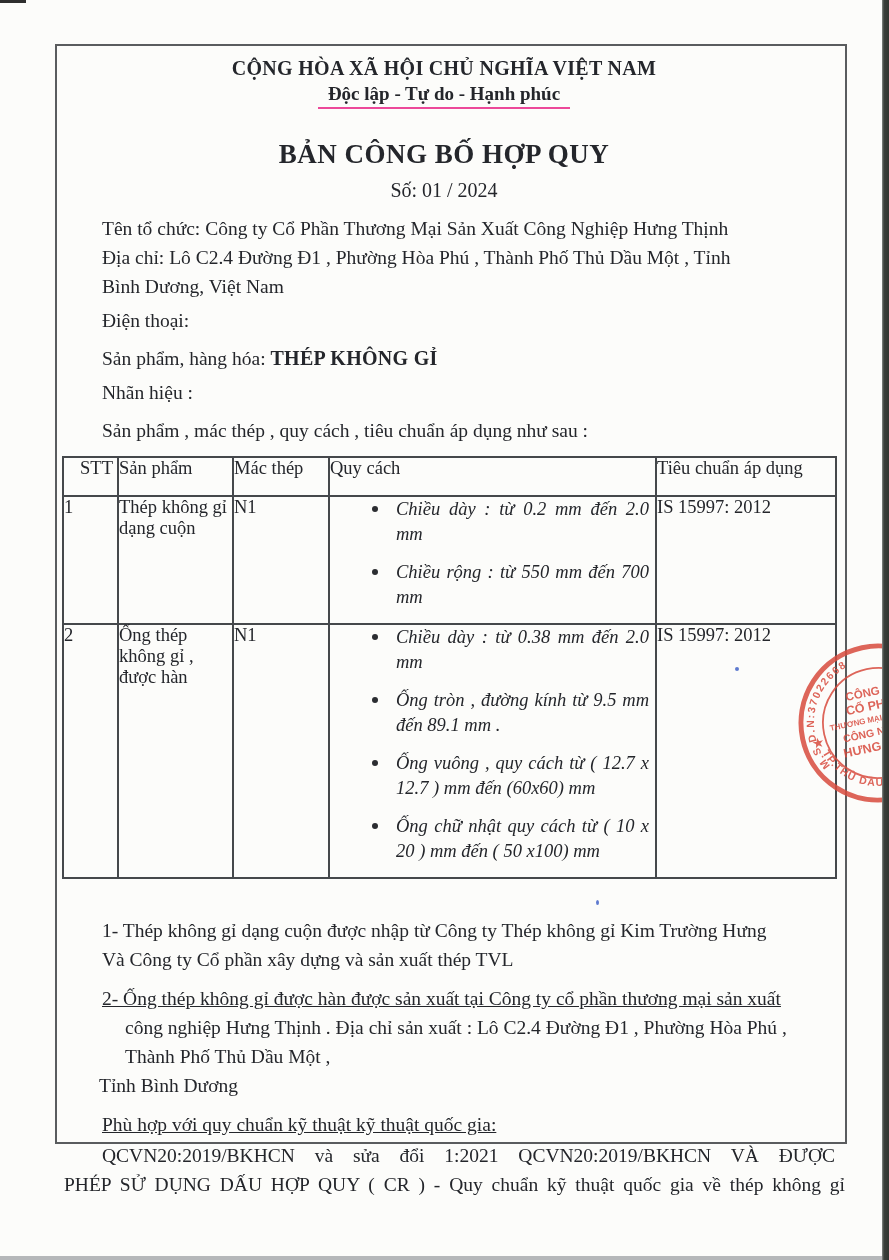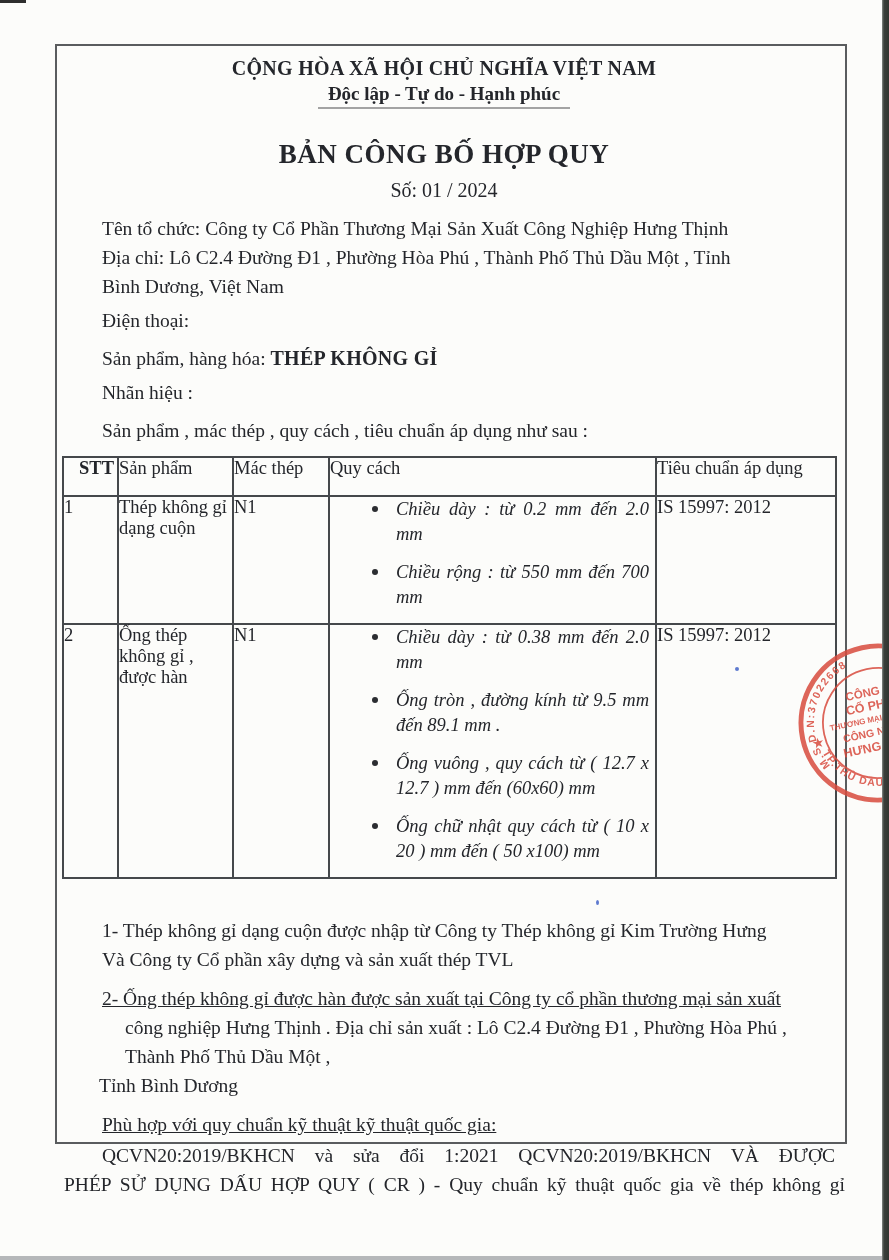--- a/index.html
+++ b/index.html
@@ -33,21 +33,21 @@
     position: absolute; left: 55px; top: 44px;
     width: 788px; height: 1096px;
     border: 2px solid #5a5c5e;
     background: transparent;
     z-index: 1;
   }
   .center-col { text-align: center; padding-right: 14px; }
 
   .nh1 { margin-top: 11px; font-size: 20px; font-weight: bold; letter-spacing: .3px; }
   .nh2 { margin-top: 3px; font-size: 19px; font-weight: bold; }
-  .nh2 span { display: inline-block; border-bottom: 2px solid #a3a3a3; padding: 0 10px 2px 10px; }
+  .nh2 span { display: inline-block; border-bottom: 2px solid #ec4899; padding: 0 10px 2px 10px; }
   .doc-title { margin-top: 30px; font-size: 27px; font-weight: bold; letter-spacing: .5px; }
   .doc-number { margin-top: 9px; font-size: 20px; }
 
   .para { font-size: 19.5px; line-height: 29px; margin-left: 45px; margin-right: 34px; }
   .mt1 { margin-top: 12px; }
   .indent2 { }
   .bold { font-weight: bold; }
   .phone { margin-top: 5px; }
   .product-line { margin-top: 9px; font-size: 19.5px; }
   .product-line .bold { font-size: 20px; letter-spacing: .3px; }
@@ -62,21 +62,21 @@
     font-size: 18.5px;
   }
   table.spec th, table.spec td {
     border: 2px solid #45484b;
     vertical-align: top;
     padding: 0;
     font-weight: normal;
     text-align: left;
   }
   th.h { height: 37px; padding: 8px 4px 0 11px; white-space: nowrap; }
-  th.h.stt { text-align: center; padding-left: 12px; font-weight: bold; }
+  th.h.stt { text-align: center; padding-left: 12px; }
   td.c-stt { text-align: center; padding-top: 12px; height: auto; }
   td.c-sp  { padding: 12px 8px 0 11px; text-align: justify; }
   td.c-mt  { text-align: center; padding-top: 12px; }
   td.c-tc  { padding: 12px 6px 0 11px; }
   td.c-qc  { padding: 14px 4px 0 0; }
   .r1 td { height: 95px; }
   .r2 td { height: 237px; }
   ul.qc { list-style: none; margin: 0; padding: 0 6px 0 40px; font-style: italic; }
   ul.qc li {
     position: relative; margin-bottom: 13px; padding-left: 26px;

